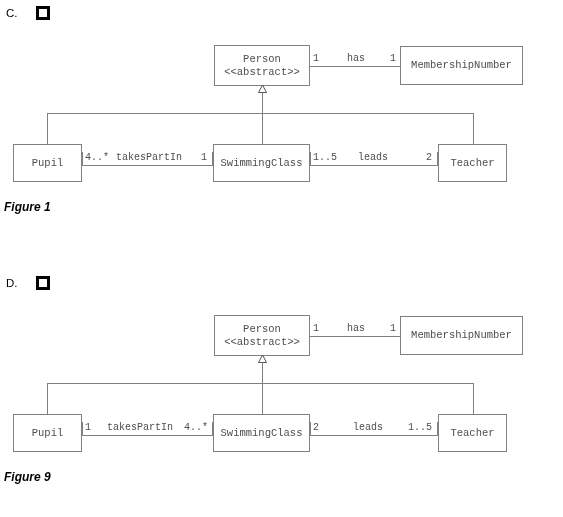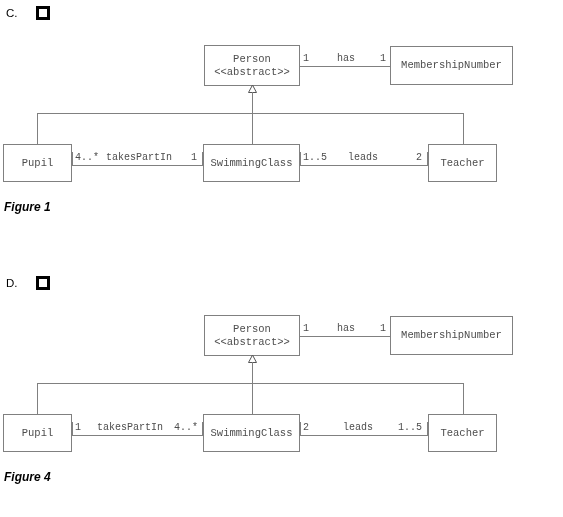--- a/index.html
+++ b/index.html
@@ -33,21 +33,21 @@
     height: 8px;
     border: 3px solid #000000;
     background: #ffffff;
     box-sizing: content-box;
     display: block;
   }
 
   
   .diagram {
     position: absolute;
-    left: 0;
+    left: 10px;
     width: 478px;
   }
 
   
   .uml-box {
     position: absolute;
     border: 1px solid #808080;
     background: #ffffff;
     box-sizing: border-box;
     display: flex;
@@ -216,13 +216,13 @@
   <div class="assoc-label right-anchor" style="left:167px; top:152px; width:31px;">4..*</div>
 
   <div class="hline" style="left:300px; top:165px; width:128px;"></div>
   <div class="vline" style="left:300px; top:152px; height:13px;"></div>
   <div class="vline" style="left:427px; top:152px; height:13px;"></div>
   <div class="assoc-label" style="left:303px; top:152px;">2</div>
   <div class="assoc-label" style="left:333px; top:152px; width:50px; text-align:center;">leads</div>
   <div class="assoc-label right-anchor" style="left:391px; top:152px; width:31px;">1..5</div>
 </div>
 
-<div class="figure-caption" style="left:4px; top:470px;">Figure 4</div>
+<div class="figure-caption" style="left:4px; top:470px;">Figure 9</div>
 
 </body></html>

